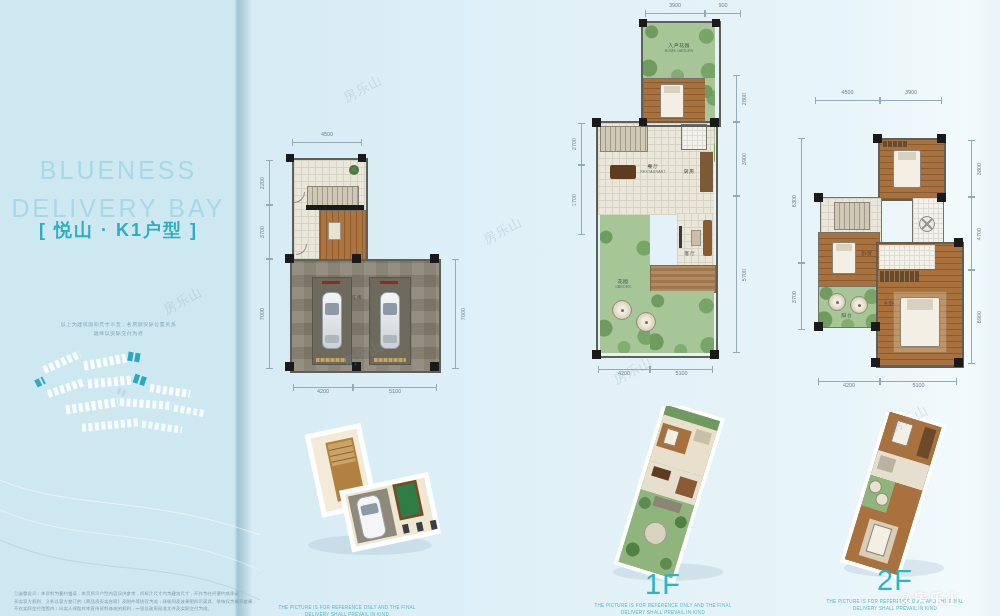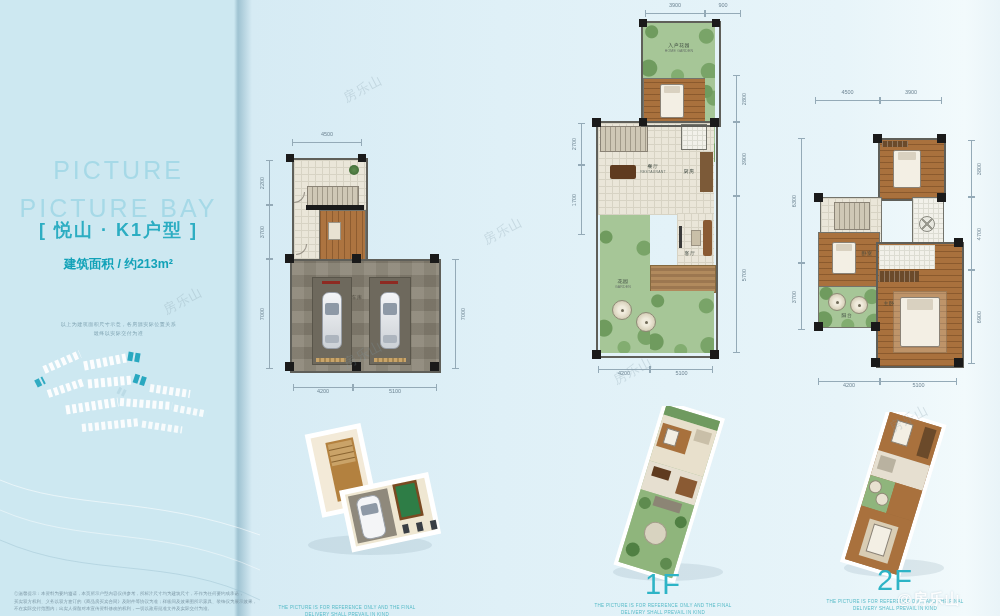--- a/index.html
+++ b/index.html
@@ -77,26 +77,25 @@
   
   .wm{position:absolute;color:#7f98a5;opacity:.26;font-size:13px;letter-spacing:1px;transform:rotate(-28deg);}
   .wmbadge{position:absolute;color:rgba(255,255,255,.93);font-size:15px;font-weight:bold;letter-spacing:1px;text-shadow:0 0 2px rgba(150,180,195,.5);}
 </style>
 </head>
 <body>
 
 <div class="page">
 
   <div class="sb-title">
-    <div>PICTURE</div>
-    <div>PICTURE BAY</div>
+    <div>BLUENESS</div>
+    <div>DELIVERY BAY</div>
   </div>
   <div class="sb-unit">[ 悦山 · K1户型 ]</div>
   <div class="sb-specs">
-    <div>建筑面积 / 约213m²</div>
   </div>
   <div class="sb-note">
     <div>以上为建筑面积尺寸示意，各房源实际位置关系</div>
     <div>最终以实际交付为准</div>
   </div>
 
   <svg class="abs" style="left:22px;top:336px;" width="196" height="108" viewBox="0 0 196 108">
     <g stroke-linecap="butt">
       <line x1="22" y1="34" x2="58" y2="18" stroke="#ffffff" stroke-width="8" stroke-dasharray="4 2.5" opacity=".95"></line>
       <line x1="14" y1="48" x2="22" y2="44" stroke="#29a8c0" stroke-width="8" stroke-dasharray="5 2" opacity=".95"></line>

